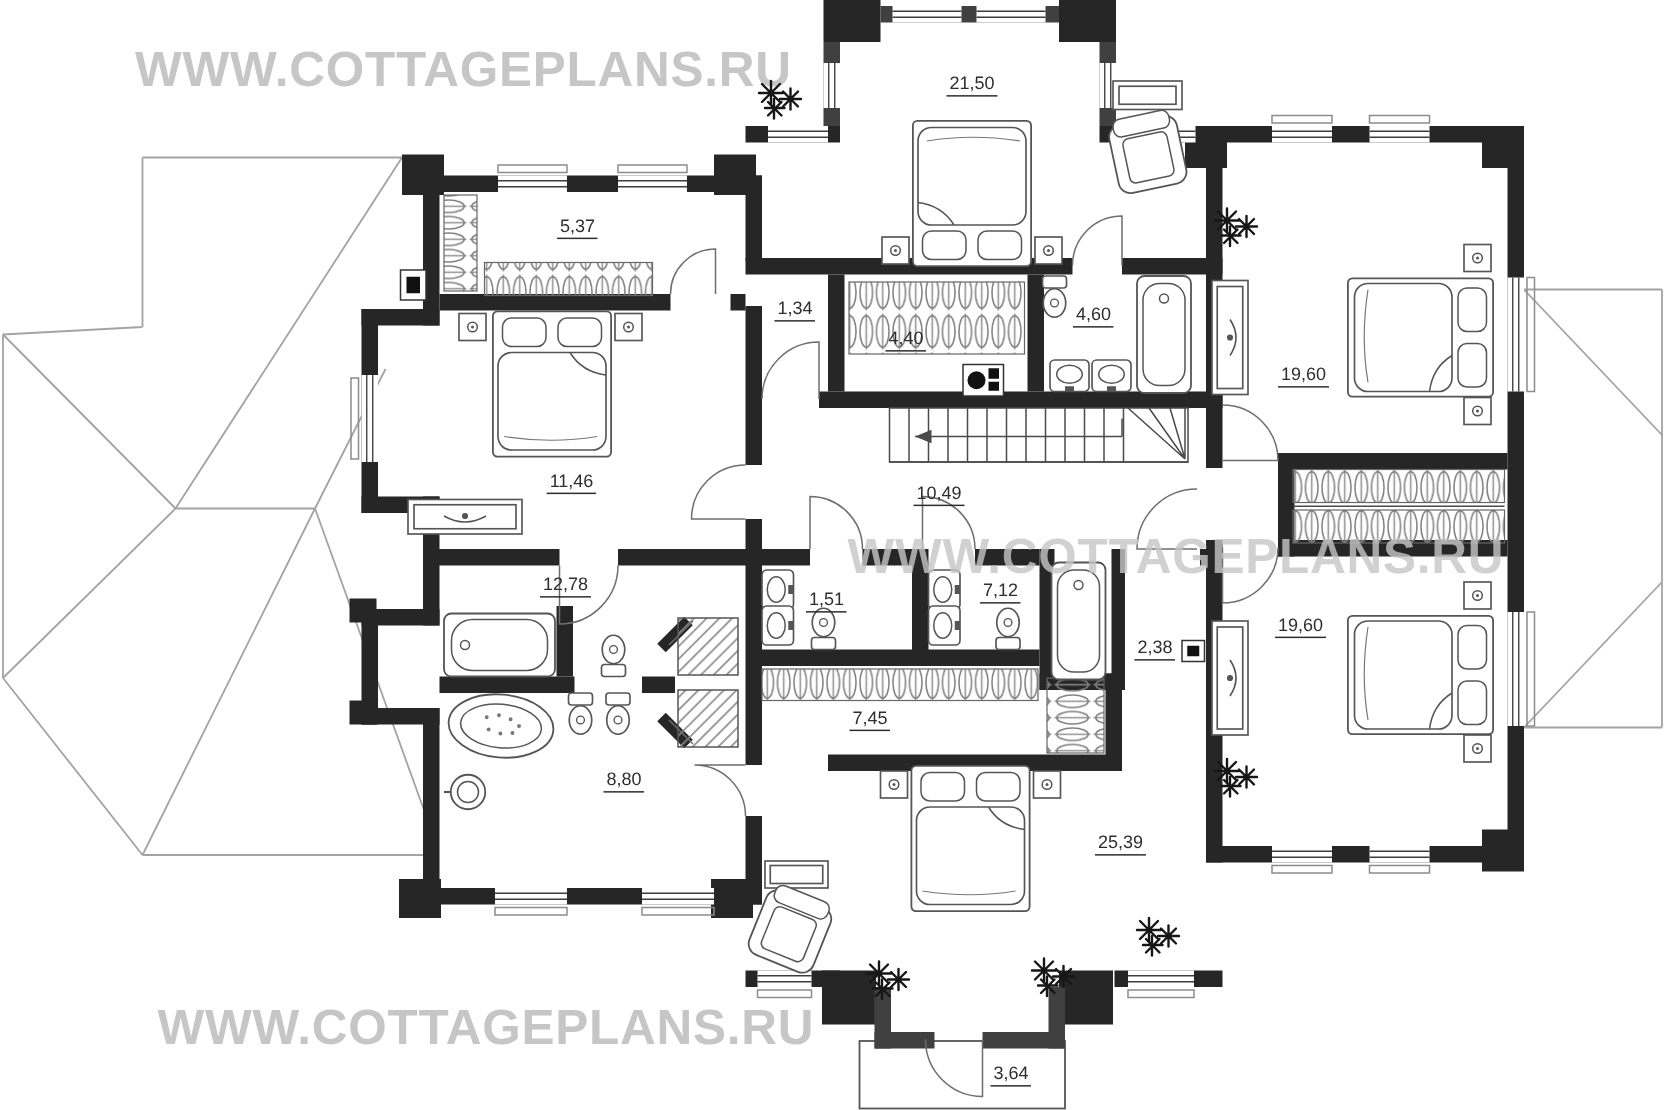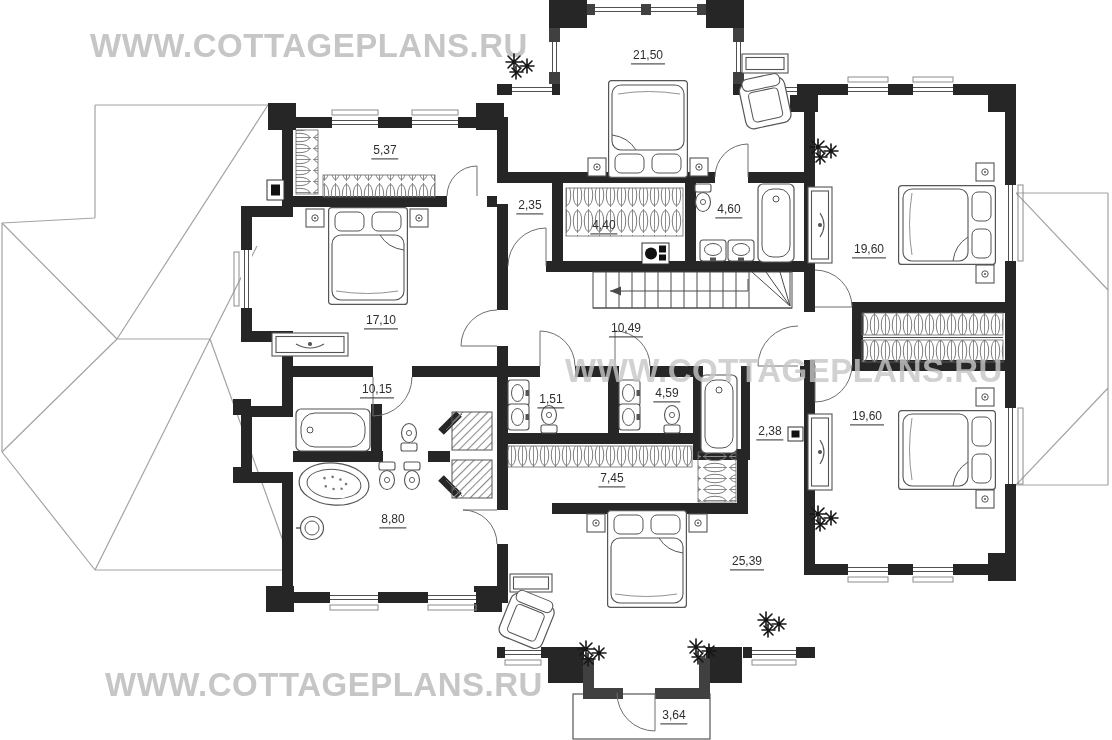--- a/index.html
+++ b/index.html
@@ -442,28 +442,28 @@
 
       <line x1="593" y1="308" x2="792" y2="308" stroke="#4a4a4a" stroke-width="1"></line>
       <line x1="862" y1="337.5" x2="1003" y2="337.5" stroke="#4a4a4a" stroke-width="1"></line>
     </g>
   </svg>
 
   <div class="wm" id="wm-middle">WWW.COTTAGEPLANS.RU</div>
 
   <div class="room-label" style="left:648px;top:57px">21,50</div>
   <div class="room-label" style="left:385px;top:152px">5,37</div>
-  <div class="room-label" style="left:530px;top:207px">2,35</div>
+  <div class="room-label" style="left:530px;top:207px">1,34</div>
   <div class="room-label" style="left:604px;top:227px">4,40</div>
   <div class="room-label" style="left:729px;top:211px">4,60</div>
   <div class="room-label" style="left:869px;top:251px">19,60</div>
-  <div class="room-label" style="left:381px;top:322px">17,10</div>
+  <div class="room-label" style="left:381px;top:322px">11,46</div>
   <div class="room-label" style="left:626px;top:330px">10,49</div>
-  <div class="room-label" style="left:377px;top:391px">10,15</div>
+  <div class="room-label" style="left:377px;top:391px">12,78</div>
   <div class="room-label" style="left:551px;top:401px">1,51</div>
-  <div class="room-label" style="left:667px;top:395px">4,59</div>
+  <div class="room-label" style="left:667px;top:395px">7,12</div>
   <div class="room-label" style="left:770px;top:433px">2,38</div>
   <div class="room-label" style="left:867px;top:418px">19,60</div>
-  <div class="room-label" style="left:612px;top:480px">7,45</div>
-  <div class="room-label" style="left:393px;top:521px">8,80</div>
+  <div class="room-label" style="left:580px;top:480px">7,45</div>
+  <div class="room-label" style="left:416px;top:521px">8,80</div>
   <div class="room-label" style="left:747px;top:563px">25,39</div>
   <div class="room-label" style="left:674px;top:717px">3,64</div>
 </div>
 
 </body></html>

